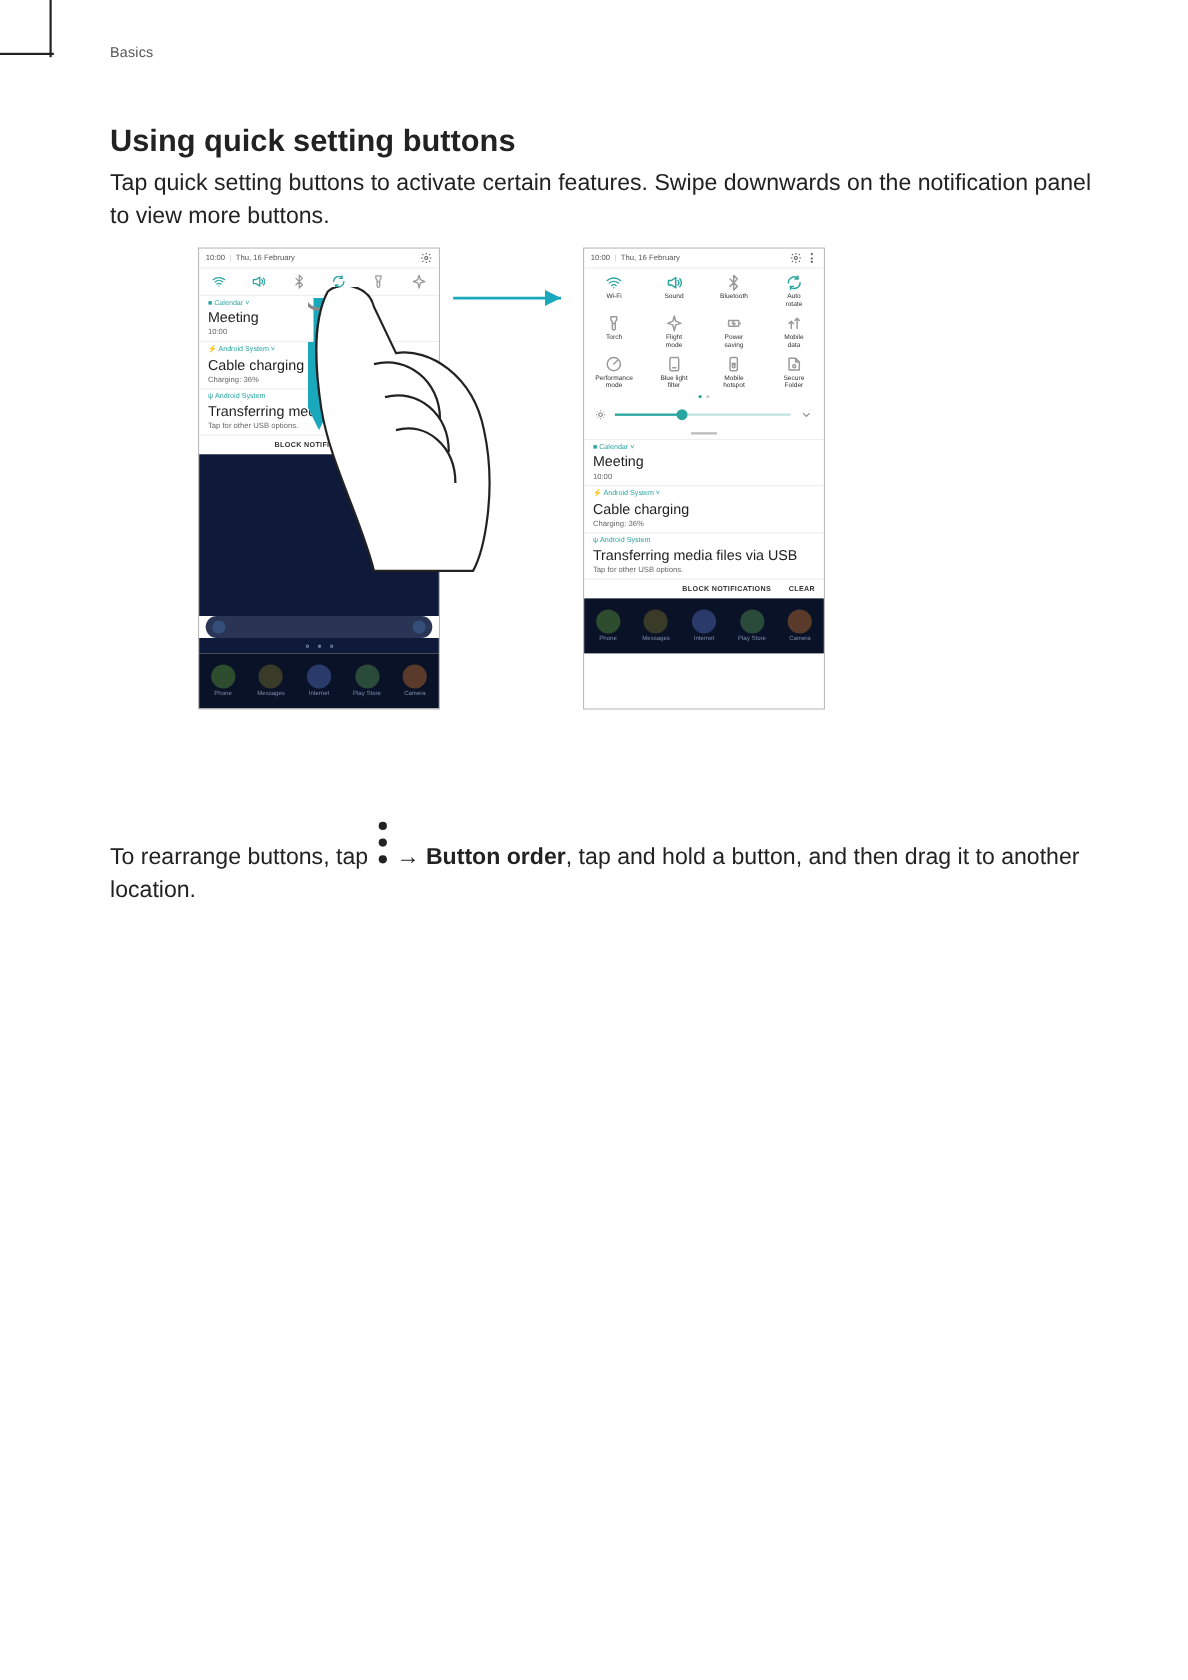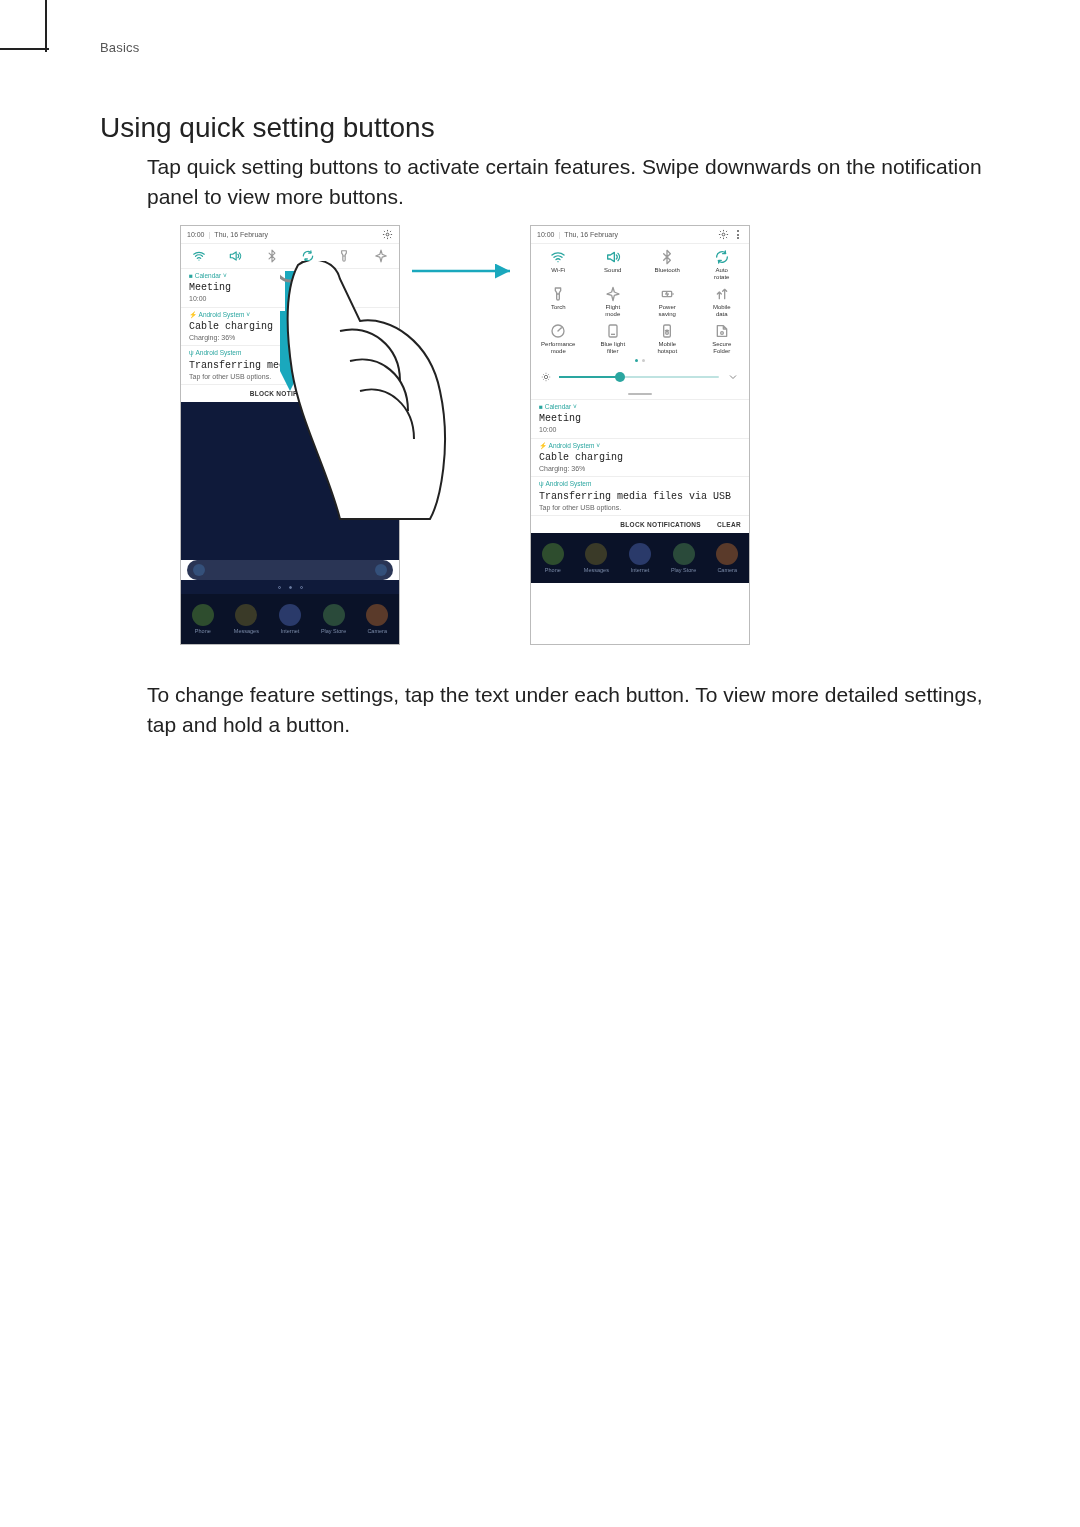--- a/index.html
+++ b/index.html
@@ -1,22 +1,22 @@
 <!DOCTYPE html>
 <html><head>
 <meta charset="utf-8">
 <style>
   * { box-sizing: border-box; margin: 0; padding: 0; }
   html, body { width: 1080px; height: 1527px; background: #fff; font-family: Arial, Helvetica, sans-serif; color: #222; }
   .page { position: relative; width: 1080px; height: 1527px; }
   .crop-mark-v { position: absolute; left: 45px; top: 0; width: 1.5px; height: 52px; background: #222; }
   .crop-mark-h { position: absolute; left: 0; top: 48px; width: 49px; height: 1.5px; background: #222; }
   .header { position: absolute; left: 100px; top: 40px; font-size: 13px; color: #555; letter-spacing: .2px; }
-  .h2 { position: absolute; left: 100px; top: 112px; font-size: 28px; font-weight: 400; color: #222; }
-  .para { position: absolute; left: 100px; right: 83px; font-size: 21px; line-height: 1.45; color: #222; margin-left: 47px; }
+  .h2 { position: absolute; left: 100px; top: 112px; font-size: 28px; font-weight: 700; color: #222; }
+  .para { position: absolute; left: 100px; right: 83px; font-size: 21px; line-height: 1.45; color: #222; }
   .p1 { top: 152px; }
   .p2 { top: 680px; }
   .p3 { top: 745px; }
   .bold { font-weight: 700; }
   .more-dots { display: inline-block; vertical-align: -2px; width: 14px; }
   .more-dots svg { display: block; }
   .page-number { position: absolute; bottom: 38px; left: 0; right: 0; text-align: center; font-size: 19px; color: #444; }
 
   
   .figure { position: absolute; left: 180px; top: 225px; width: 720px; height: 430px; }
@@ -29,21 +29,21 @@
   .status-bar .more { width: 10px; height: 11px; display: flex; flex-direction: column; justify-content: space-between; align-items: center; padding: 1px 0; }
   .status-bar .more span { width: 2px; height: 2px; border-radius: 50%; background: #555; }
 
   .qs-row { display: flex; justify-content: space-around; align-items: center; height: 24px; }
   .qs-icon { width: 14px; height: 14px; display: flex; align-items: center; justify-content: center; font-size: 11px; }
   .qs-icon.teal svg { stroke: #2aa6a0; fill: none; }
   .qs-icon.gray svg { stroke: #999; fill: none; }
 
   .notif { border-top: 1px solid #eee; padding: 3px 8px; font-size: 7px; color: #333; line-height: 1.3; }
   .notif .app { color: #2aa6a0; font-size: 6.5px; }
-  .notif .title { font-size: 10px; color: #222; margin-top: 1px; font-family: Liberation Mono, monospace; }
+  .notif .title { font-size: 13px; color: #222; margin-top: 1px; }
   .notif .sub { color: #666; }
   .block-row { border-top: 1px solid #eee; font-size: 6.5px; font-weight: 700; color: #333; text-align: right; padding: 5px 8px; letter-spacing: .3px; }
   .block-row.center { text-align: center; }
   .block-row .item { display: inline-block; margin-left: 14px; }
 
   
   .left-fill { background: #0f1a3a; flex: 1; }
   .left-phone-body { display: flex; flex-direction: column; height: calc(100% - 18px); }
   .google-bar { background: #2a3555; height: 20px; margin: 0 6px; border-radius: 10px; position: relative; }
   .google-bar .g { position: absolute; left: 6px; top: 4px; width: 12px; height: 12px; border-radius: 50%; background: #34507a; }
@@ -422,22 +422,33 @@
                  C 6 70, 4 30, 18 4 Z" fill="#ffffff" stroke="#222" stroke-width="2"></path>
 
         <path d="M60 70 C 90 62, 120 85, 120 120" fill="none" stroke="#222" stroke-width="2"></path>
         <path d="M70 100 C 100 92, 128 115, 128 150" fill="none" stroke="#222" stroke-width="2"></path>
         <path d="M80 130 C 108 122, 134 145, 134 178" fill="none" stroke="#222" stroke-width="2"></path>
       </svg>
     </div>
 
   </div>
 
-  <p class="para p2">To change feature settings, tap the text under each button. To view more detailed settings, tap and hold a button.</p>
-
+
+  <p class="para p3">
+    <span>To rearrange buttons, tap </span>
+    <span class="more-dots">
+      <svg viewBox="0 0 6 18">
+          <circle cx="3" cy="2.5" r="1.6" fill="#222"></circle>
+          <circle cx="3" cy="9" r="1.6" fill="#222"></circle>
+          <circle cx="3" cy="15.5" r="1.6" fill="#222"></circle>
+        </svg>
+    </span>
+    <span>→</span>
+    <span class="bold">Button order</span><span>, tap and hold a button, and then drag it to another location.</span>
+  </p>
 
 </div>
 
 <svg width="0" height="0" style="position:absolute">
   <symbol id="i-wifi" viewBox="0 0 24 24">
       <path d="M3 9a14 14 0 0 1 18 0M6 12.5a9 9 0 0 1 12 0M9 16a4 4 0 0 1 6 0M12 19h0" stroke-width="2" stroke-linecap="round"></path>
     </symbol>
   <symbol id="i-sound" viewBox="0 0 24 24">
       <path d="M4 9v6h4l6 4V5l-6 4H4zM17 9a4 4 0 0 1 0 6M19.5 6.5a8 8 0 0 1 0 11" stroke-width="2" stroke-linecap="round" stroke-linejoin="round"></path>
     </symbol>

